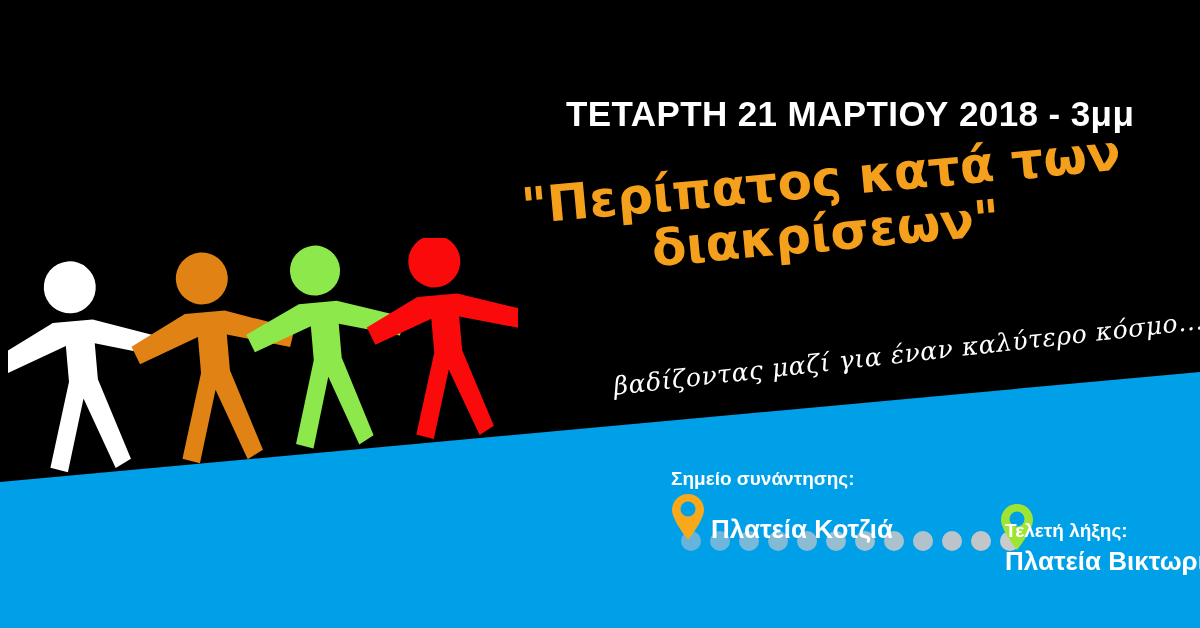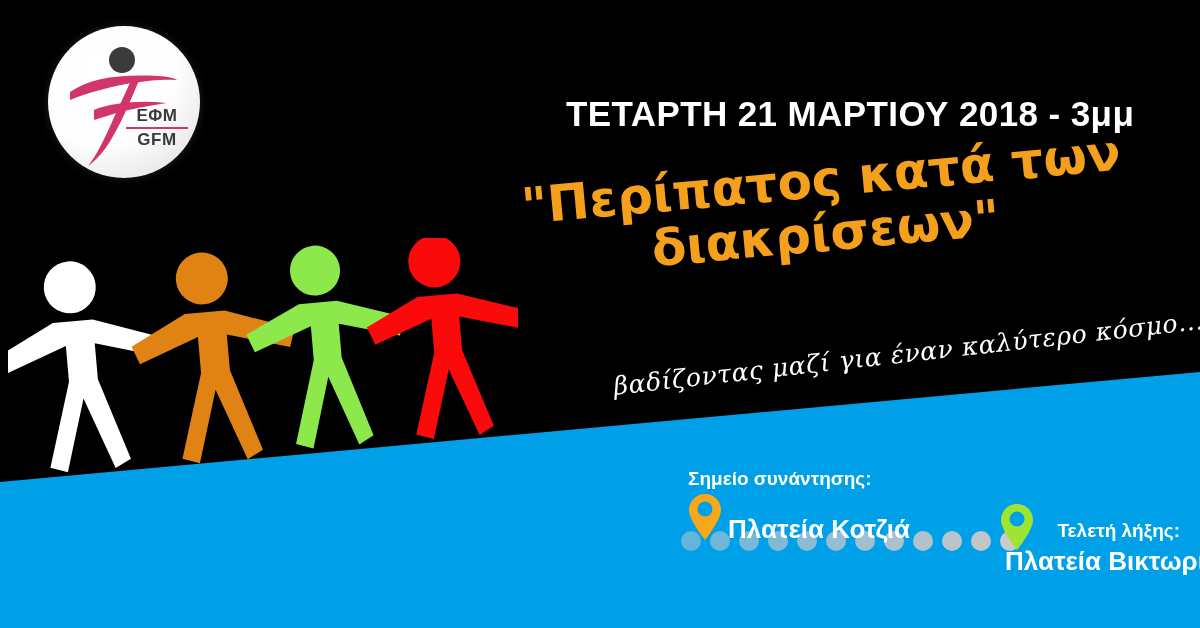--- a/index.html
+++ b/index.html
@@ -115,21 +115,21 @@
     white-space: nowrap;
     letter-spacing: 0.6px;
   }
 
   
   .people { position: absolute; left: 8px; top: 238px; }
 
   
   .meet-block {
     position: absolute;
-    left: 688px;
+    left: 671px;
     top: 468px;
   }
   .meet-label {
     color: #ffffff;
     font-size: 19px;
     font-weight: bold;
     white-space: nowrap;
   }
   .meet-row {
     display: flex;
@@ -141,21 +141,21 @@
     font-size: 26px;
     font-weight: bold;
     white-space: nowrap;
     margin-left: 6px;
   }
 
   .end-block {
     position: absolute;
     left: 1005px;
     top: 520px;
-    text-align: right;
+    text-align: left;
     width: 175px;
   }
   .end-label {
     color: #ffffff;
     font-size: 19px;
     font-weight: bold;
     white-space: nowrap;
   }
   .end-name {
     color: #ffffff;
@@ -210,33 +210,20 @@
         <path d="M294 62 h38 l66 22 l-6 18 l-60 -17 v34 l25 80 l-15 8 l-25 -70 l-21 70 l-17 -6 l25 -82 v-34 l-58 21 l-7 -18 Z" fill="#8CE84B"></path>
       </g>
 
       <g transform="rotate(-5 445 88)">
         <circle cx="432" cy="22" r="26" fill="#FA0A0A"></circle>
         <path d="M412 56 h40 l66 22 l-6 18 l-60 -17 v34 l25 78 l-15 8 l-25 -68 l-21 68 l-17 -6 l25 -80 v-34 l-58 21 l-7 -18 Z" fill="#FA0A0A"></path>
       </g>
     </svg>
   </div>
 
-  <div class="logo-badge">
-    <svg width="152" height="152" viewBox="0 0 152 152" xmlns="http://www.w3.org/2000/svg">
-      <circle cx="74" cy="34" r="13" fill="#3B3B3B"></circle>
-      <path d="M22 66 C42 52 72 48 110 50 C120 50.5 126 52 129 54 C120 53 100 54 78 58 C58 62 36 68 22 74 Z" fill="#D2356B"></path>
-      <path d="M92 52 C86 66 76 92 64 112 C56 126 48 134 40 140 C48 130 56 114 64 96 C72 78 80 62 84 52 Z" fill="#D2356B"></path>
-      <path d="M46 84 C62 77 92 74 118 77 C108 79 84 82 62 89 C54 91.5 49 93 46 94 Z" fill="#D2356B"></path>
-    </svg>
-    <div class="logo-txt">
-      <span class="gr">ΕΦΜ</span>
-      <div class="rule"></div>
-      <span class="en">GFM</span>
-    </div>
-  </div>
 
   <div class="date-line">ΤΕΤΑΡΤΗ 21 ΜΑΡΤΙΟΥ 2018 - 3μμ</div>
 
   <div class="headline">
     <span class="l1">"Περίπατος κατά των</span>
     <span class="l2">διακρίσεων"</span>
   </div>
 
   <div class="subtitle">βαδίζοντας μαζί για έναν καλύτερο κόσμο...</div>
 

